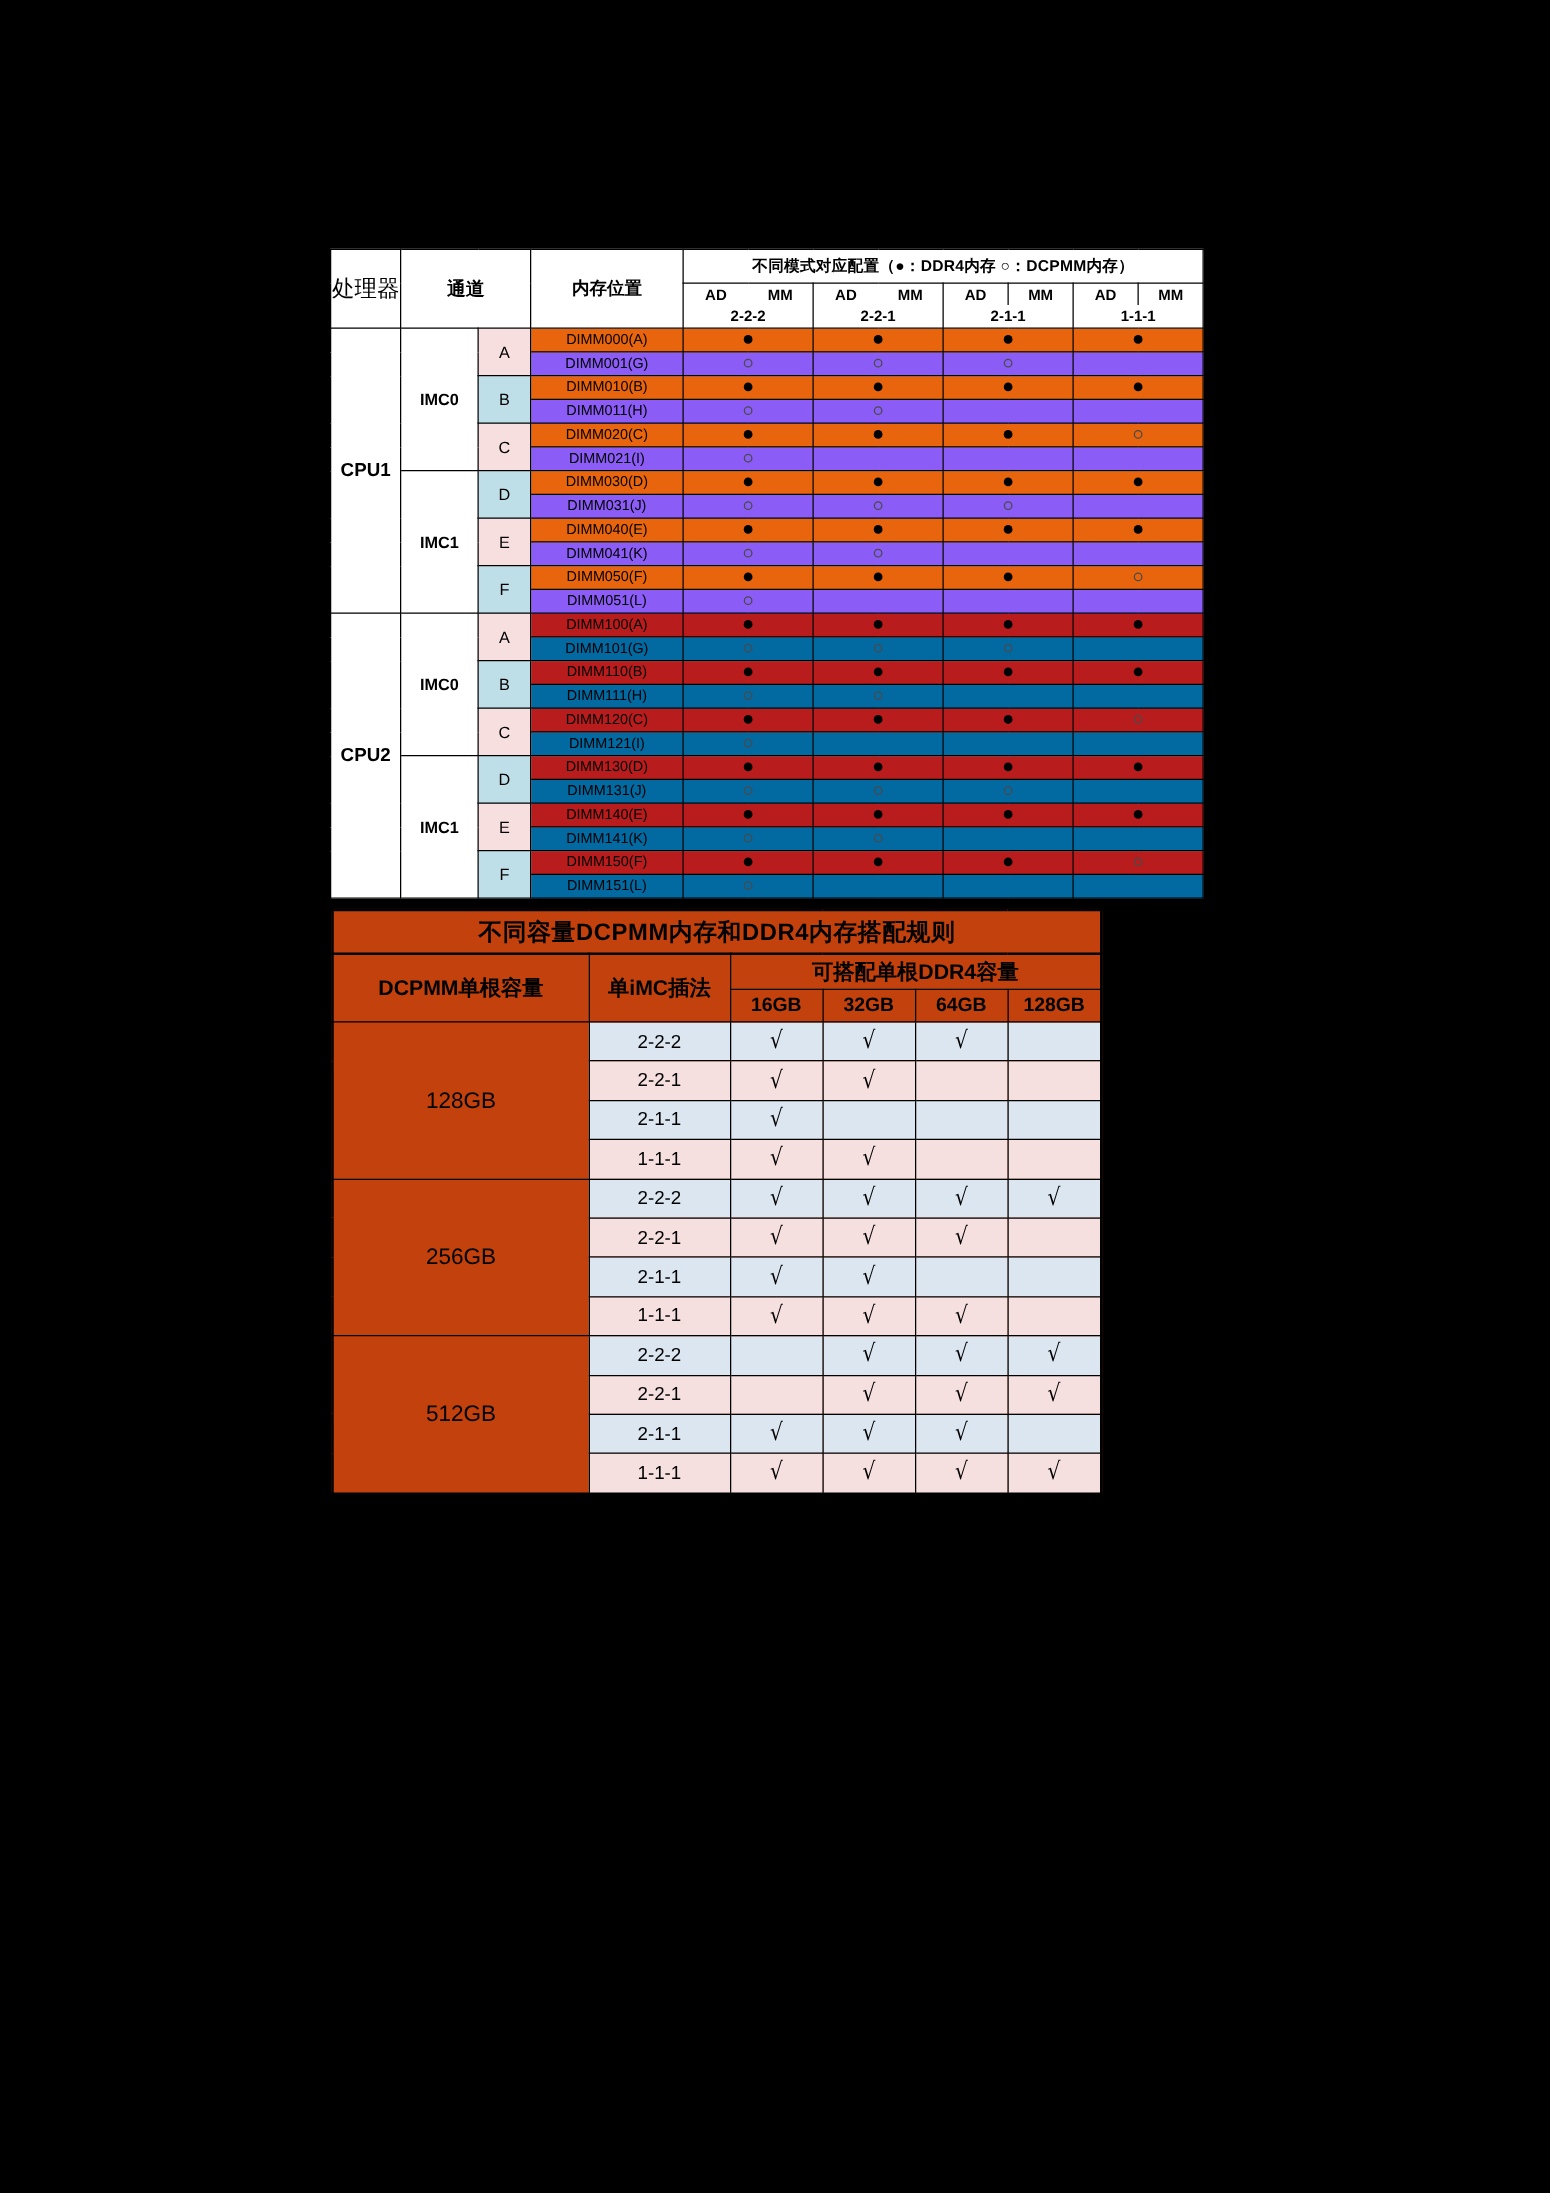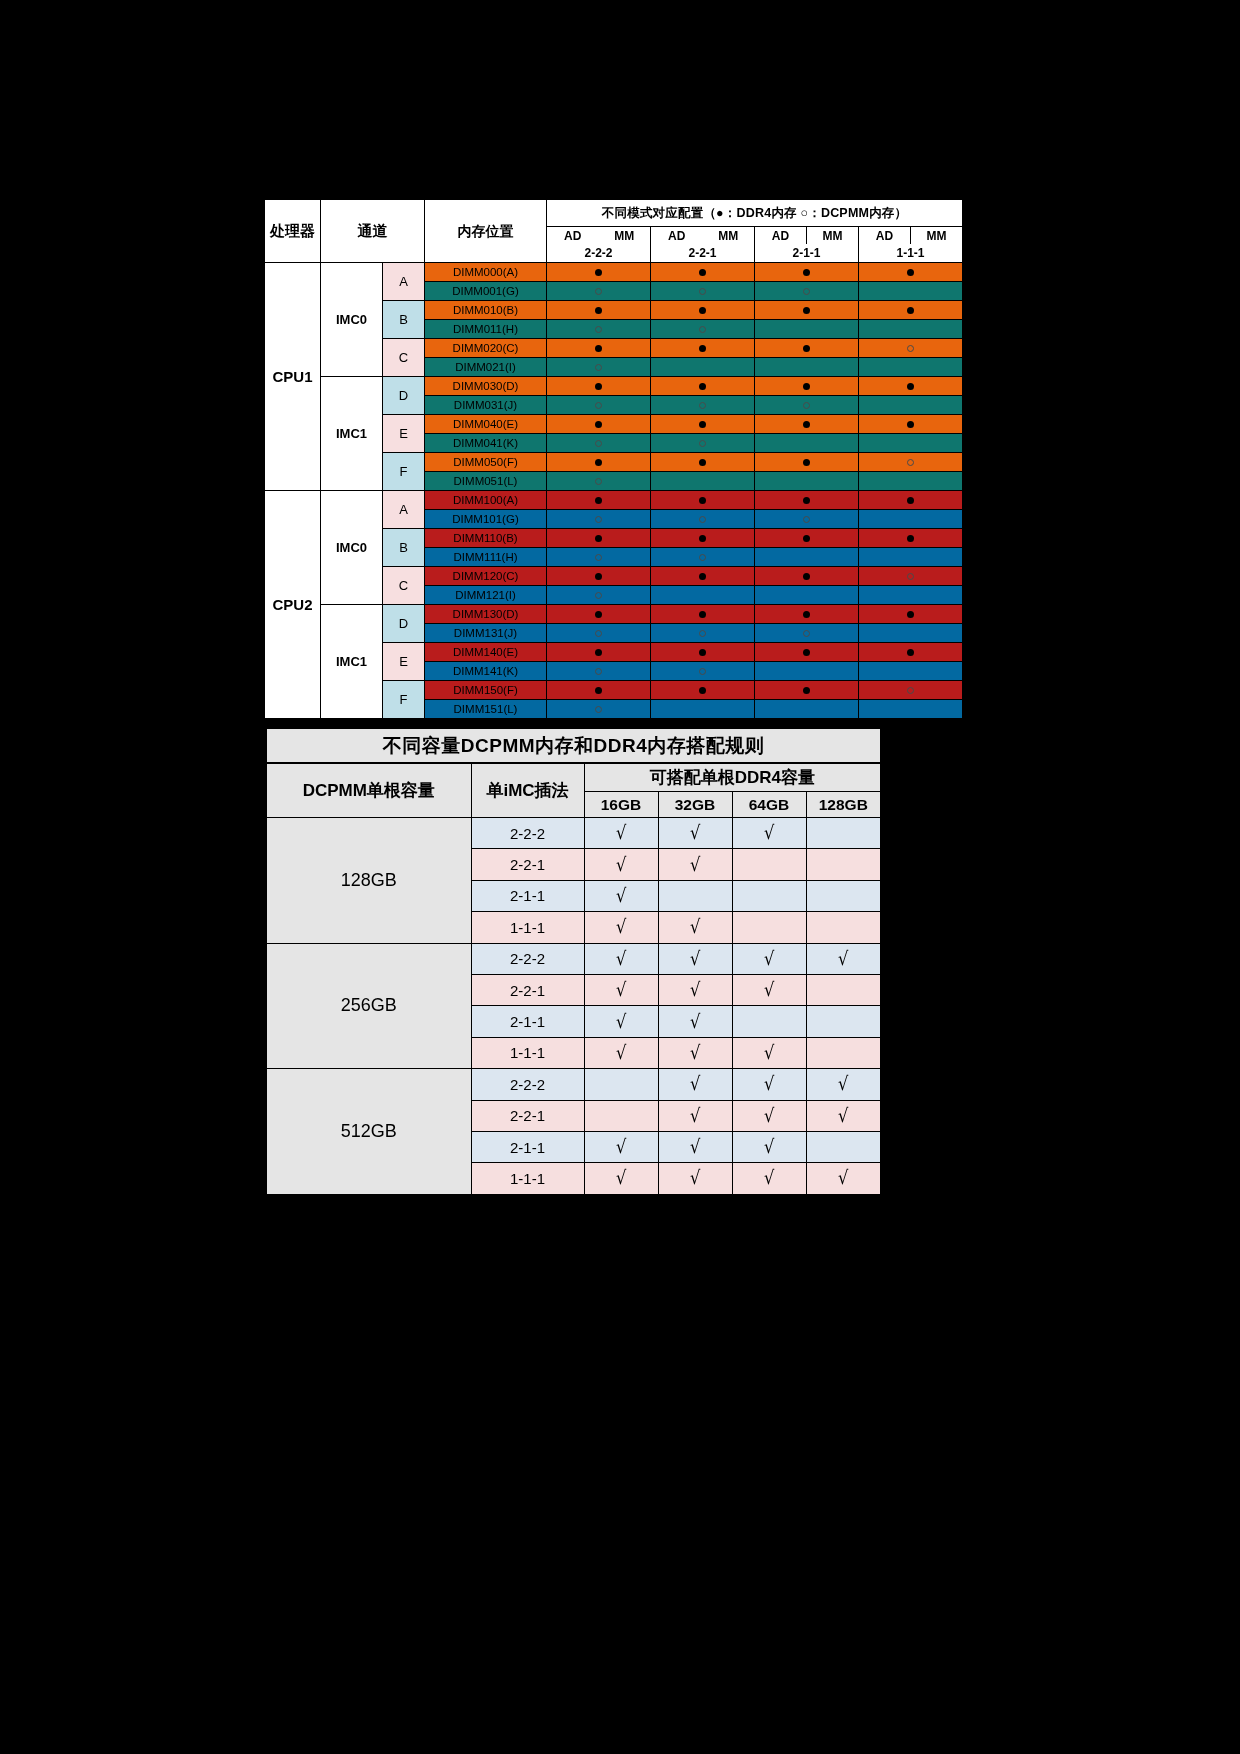--- a/index.html
+++ b/index.html
@@ -15,30 +15,30 @@
   .t1 .lbl-cpu{font-size:15px;width:56px;background:#fff;}
   .t1 .lbl-imc{font-size:13px;width:62px;background:#fff;}
   .t1 .lbl-ch{font-size:13px;width:42px;font-weight:normal;}
   .t1 .ch-pink{background:#f7dfe0;}
   .t1 .ch-blue{background:#bfdfe8;}
   .t1 .lbl-slot{font-size:11.5px;width:122px;font-weight:normal;text-align:center;white-space:nowrap;}
   .t1 .cell{width:61px;height:16.2px;}
   .t1 tr{height:16.2px;}
   
   .f-o-dark{background:#e8650d;}
-  .f-o-light{background:#0f766e;}
+  .f-o-light{background:#8b5cf6;}
   .f-g-dark{background:#b91c1c;}
   .f-g-light{background:#0369a1;}
   .dot-f{display:inline-block;width:7px;height:7px;border-radius:50%;background:#000;vertical-align:middle;}
   .dot-o{display:inline-block;width:7px;height:7px;border-radius:50%;border:1.1px solid #4a4a4a;background:transparent;box-sizing:border-box;vertical-align:middle;}
   .t1 .hdr-blank{background:#fff;border-bottom:1px solid #000;}
 
   
   #t2-wrap{position:absolute;left:265px;top:727px;width:615px;}
-  table.t2{border-collapse:collapse;table-layout:fixed;width:615px;background:#e5e5e5;}
+  table.t2{border-collapse:collapse;table-layout:fixed;width:615px;background:#c2410c;}
   table.t2 td{border:1px solid #000;padding:0;color:#000;text-align:center;vertical-align:middle;font-weight:bold;}
   .t2 .title{font-size:19px;height:33px;letter-spacing:.5px;}
   .t2 .h1{font-size:17px;height:48px;}
   .t2 .h2{font-size:17px;height:27px;}
   .t2 .h3{font-size:15.5px;height:25px;}
   .t2 .capcell{font-size:18px;font-weight:normal;}
   .t2 .modecell{font-size:15px;font-weight:normal;height:30.4px;}
   .t2 .chk{height:30.4px;font-size:17px;font-weight:normal;font-family:"DejaVu Sans",sans-serif;}
   .r-blue{background:#dce6f0;}
   .r-pink{background:#f6dfdf;}
@@ -59,21 +59,21 @@
         <col style="width:52px">
         <col style="width:52px">
         <col style="width:52px">
       <col style="width:52px">
         <col style="width:52px">
         <col style="width:52px">
         <col style="width:52px">
     </colgroup>
     <tbody id="t1-head">
         <tr>
-          <td class="hdr-blank" rowspan="3"><span style="font-size:15px;font-weight:bold">处理器</span></td>
+          <td class="hdr-blank" rowspan="3"><span style="font-size:18px;font-weight:normal">处理器</span></td>
           <td class="hdr-blank" rowspan="3" colspan="2"><span style="font-size:15px;font-weight:bold">通道</span></td>
           <td class="hdr-blank" rowspan="3"><span style="font-size:14px;font-weight:bold">内存位置</span></td>
           <td class="hd-main" colspan="8">不同模式对应配置（●：DDR4内存  ○：DCPMM内存）</td>
         </tr>
         <tr>
           <td class="hd-sub" style="border-bottom:none;border-right:none">AD</td>
           <td class="hd-sub" style="border-bottom:none;border-left:none">MM</td>
           <td class="hd-sub" style="border-bottom:none;border-right:none">AD</td>
           <td class="hd-sub" style="border-bottom:none;border-left:none">MM</td>
           <td class="hd-sub" style="border-bottom:none;border-right:none">AD</td>

